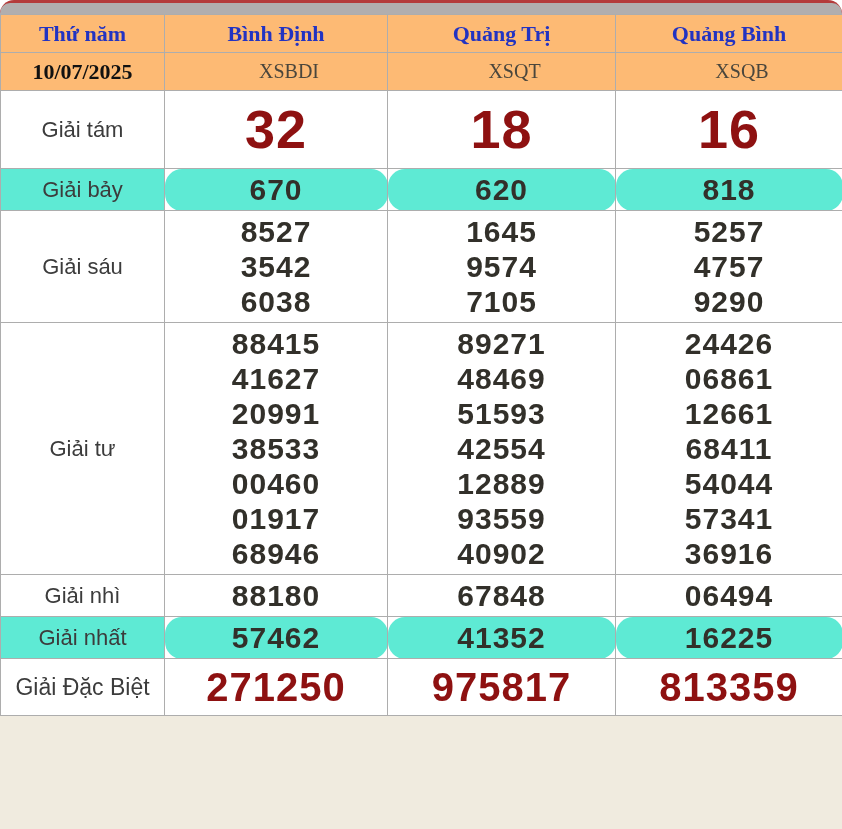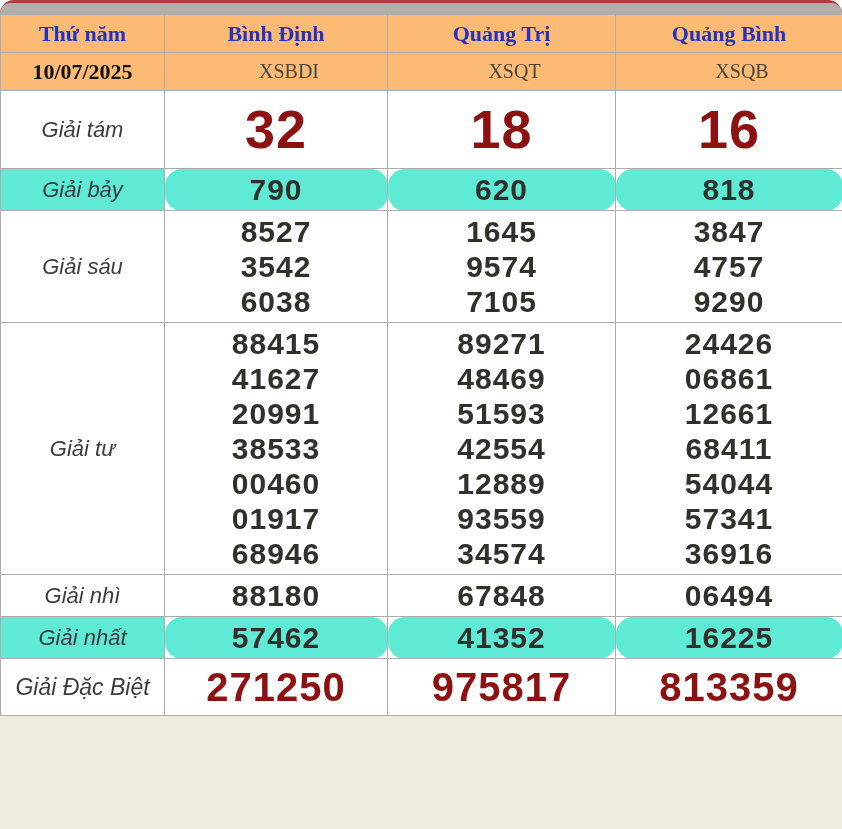--- a/index.html
+++ b/index.html
@@ -62,21 +62,20 @@
     font-weight:normal;
     padding-left:26px;
   }
   
   tbody tr.shaded{background:#5eead4;}
   tbody tr{background:#ffffff;}
   .label-cell{
     font-size:22px;
     color:#3c3c3c;
     padding:6px 2px;
-    font-style:italic;
   }
   .num-cell{padding:3px 0;border-radius:17px;}
   .num{
     font-weight:bold;
     font-size:30px;
     line-height:35px;
     color:#32302a;
     letter-spacing:1px;
   }
   tr.big .num{
@@ -130,21 +129,21 @@
           <td class="num-cell">
             <div class="num">18</div>
           </td>
           <td class="num-cell">
             <div class="num">16</div>
           </td>
         </tr>
         <tr class="shaded normal">
           <td class="label-cell">Giải bảy</td>
           <td class="num-cell">
-            <div class="num">790</div>
+            <div class="num">670</div>
           </td>
           <td class="num-cell">
             <div class="num">620</div>
           </td>
           <td class="num-cell">
             <div class="num">818</div>
           </td>
         </tr>
         <tr class="normal">
           <td class="label-cell">Giải sáu</td>
@@ -152,21 +151,21 @@
             <div class="num">8527</div>
             <div class="num">3542</div>
             <div class="num">6038</div>
           </td>
           <td class="num-cell">
             <div class="num">1645</div>
             <div class="num">9574</div>
             <div class="num">7105</div>
           </td>
           <td class="num-cell">
-            <div class="num">3847</div>
+            <div class="num">5257</div>
             <div class="num">4757</div>
             <div class="num">9290</div>
           </td>
         </tr>
         <tr class="normal">
           <td class="label-cell">Giải tư</td>
           <td class="num-cell">
             <div class="num">88415</div>
             <div class="num">41627</div>
             <div class="num">20991</div>
@@ -175,21 +174,21 @@
             <div class="num">01917</div>
             <div class="num">68946</div>
           </td>
           <td class="num-cell">
             <div class="num">89271</div>
             <div class="num">48469</div>
             <div class="num">51593</div>
             <div class="num">42554</div>
             <div class="num">12889</div>
             <div class="num">93559</div>
-            <div class="num">34574</div>
+            <div class="num">40902</div>
           </td>
           <td class="num-cell">
             <div class="num">24426</div>
             <div class="num">06861</div>
             <div class="num">12661</div>
             <div class="num">68411</div>
             <div class="num">54044</div>
             <div class="num">57341</div>
             <div class="num">36916</div>
           </td>

